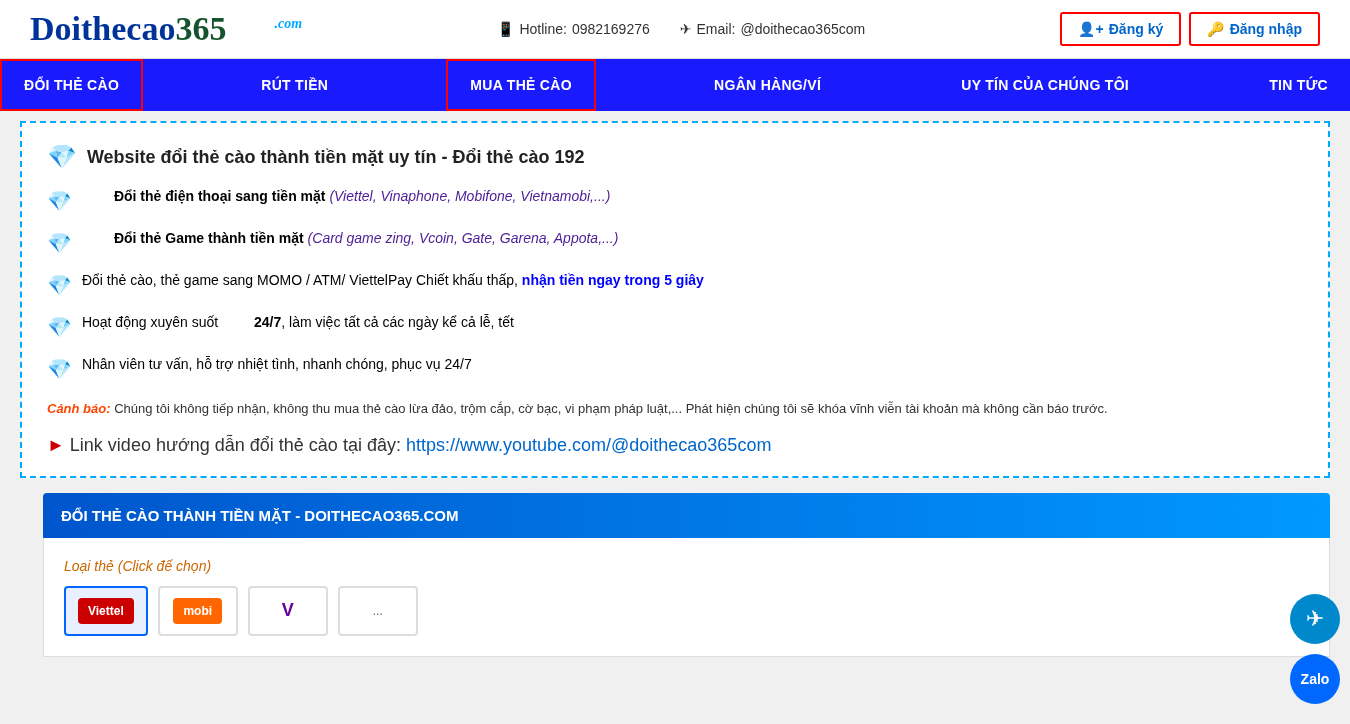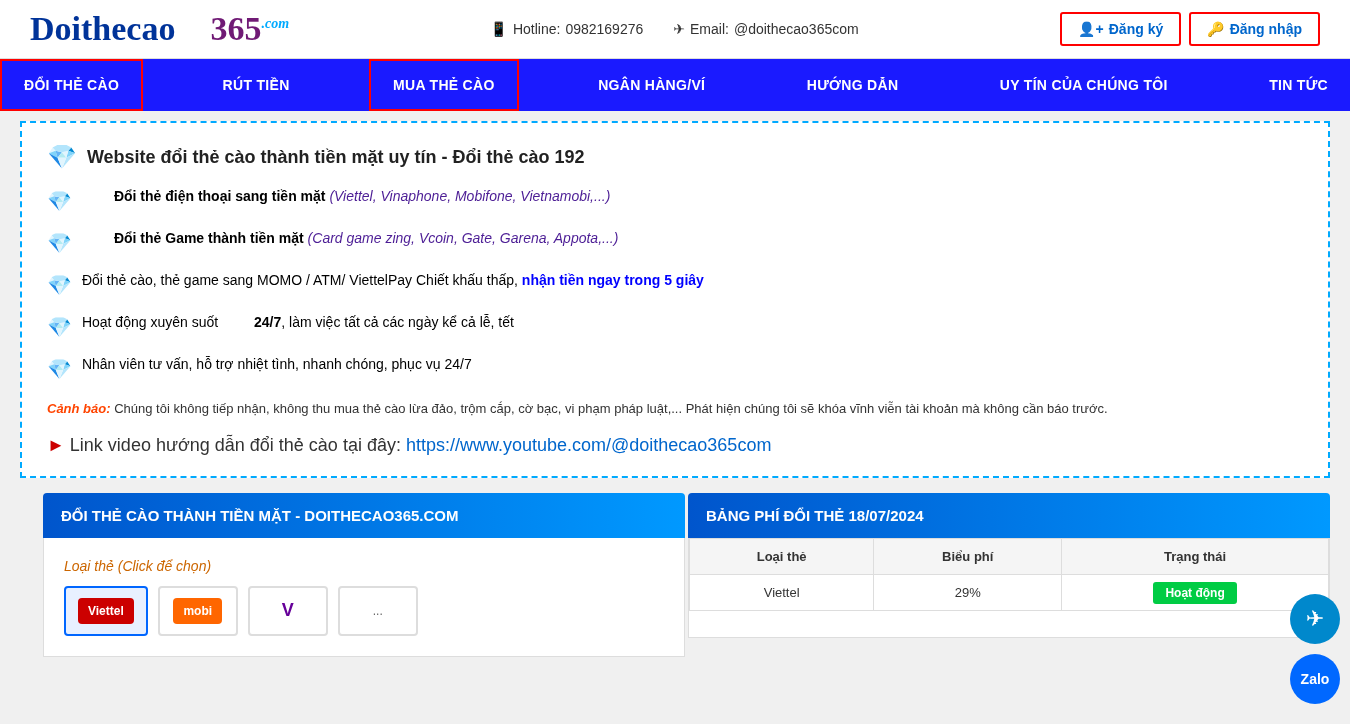--- a/index.html
+++ b/index.html
@@ -9,22 +9,22 @@
     .header {
       background: #fff;
       display: flex;
       align-items: center;
       justify-content: space-between;
       padding: 10px 30px;
       border-bottom: 1px solid #ddd;
     }
     .logo-area { display: flex; align-items: center; }
     .logo-text { font-size: 34px; font-weight: bold; color: #003399; font-family: Georgia, serif; }
-    .logo-365 { color: #701a75; margin-left: 35px; }
-    .logo-com { font-size: 14px; color: #00aaff; font-style: italic; vertical-align: super; }
+    .logo-365 { color: #14532d; }
+    .logo-com { font-size: 14px; color: #00aaff; font-style: italic; vertical-align: super; margin-left: 48px; }
     .header-contact { display: flex; align-items: center; gap: 30px; color: #333; font-size: 14px; }
     .header-contact span { display: flex; align-items: center; gap: 5px; }
     .header-buttons { display: flex; gap: 8px; }
     .btn-register {
       border: 2px solid red;
       background: #fff;
       color: #0066cc;
       padding: 7px 16px;
       cursor: pointer;
       font-size: 14px;
@@ -213,21 +213,20 @@
       <span>Đăng nhập</span>
     </button>
   </div>
 </div>
 
 <nav class="navbar">
   <div class="nav-item bordered">ĐỔI THẺ CÀO</div>
   <div class="nav-item">RÚT TIỀN</div>
   <div class="nav-item bordered">MUA THẺ CÀO</div>
   <div class="nav-item">NGÂN HÀNG/VÍ</div>
-  <div class="nav-item">HƯỚNG DẪN</div>
   <div class="nav-item">UY TÍN CỦA CHÚNG TÔI</div>
   <div class="nav-item">TIN TỨC</div>
 </nav>
 
 <div class="main-content">
 
   <div class="info-box">
     <div class="info-title">
       <span class="diamond-icon">💎</span>
       <span>Website đổi thẻ cào thành tiền mặt uy tín - Đổi thẻ cào 192</span>
@@ -298,43 +297,20 @@
           <div class="card-item">
             <span class="card-vina">V</span>
           </div>
           <div class="card-item">
             <span style="font-size:12px;color:#666;">...</span>
           </div>
         </div>
       </div>
     </div>
 
-    <div class="panel-right">
-      <div class="panel-header-blue">BẢNG PHÍ ĐỔI THẺ 18/07/2024</div>
-      <div class="panel-body" style="padding:0;">
-        <table class="rates-table">
-          <thead>
-            <tr>
-              <th>Loại thẻ</th>
-              <th>Biểu phí</th>
-              <th>Trạng thái</th>
-            </tr>
-          </thead>
-          <tbody>
-            <tr>
-              <td>Viettel</td>
-              <td>29%</td>
-              <td>
-                <span class="badge-active">Hoạt động</span>
-              </td>
-            </tr>
-          </tbody>
-        </table>
-      </div>
-    </div>
 
   </div>
 </div>
 
 <div class="floating-telegram">
   <span>✈</span>
 </div>
 <div class="floating-zalo">
   <span>Zalo</span>
 </div>

